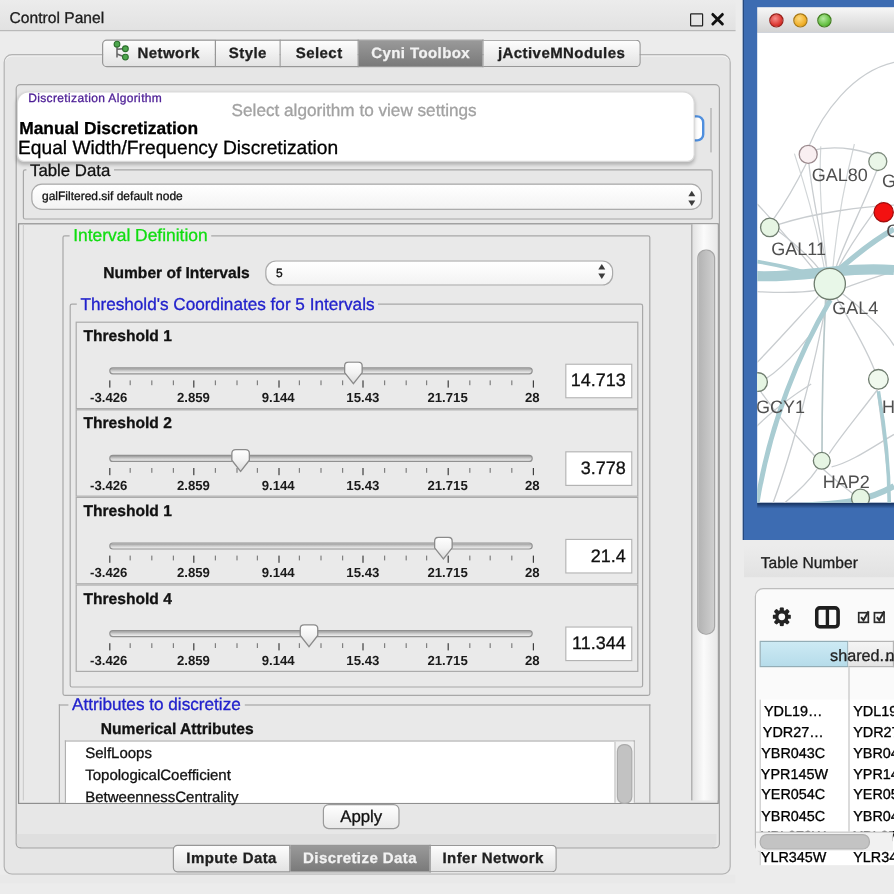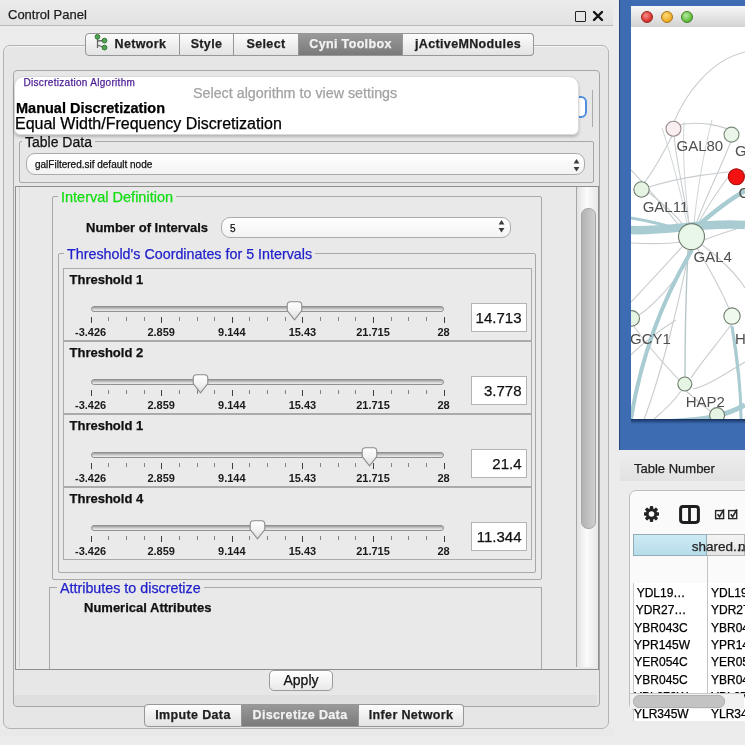--- a/index.html
+++ b/index.html
@@ -293,20 +293,27 @@
           </linearGradient>
         </defs>
         <path d="M4.5 0.7 H12.5 Q15.8 0.7 15.8 4 V9.5 L8.5 18.8 L1.2 9.5 V4 Q1.2 0.7 4.5 0.7 Z" fill="url(#g3)" stroke="#8b8b8b" stroke-width="1.1"></path>
       </svg>
       <div class="tfield">11.344</div>
     </div>
 
   <div class="abs" style="left:49px;top:587px;width:491px;height:81px;border:1px solid #a8a8a8;border-bottom:none;"></div>
   <div class="abs gtitle" style="left:57px;top:581px;color:#2222cc;background:#e9e9e9;font-size:14.3px;">Attributes to discretize</div>
   <div class="abs" style="left:56px;top:600px;font-size:13px;font-weight:bold;color:#111;padding-left:28px;">Numerical Attributes</div>
+  <div class="abs" style="left:54px;top:617px;width:473px;height:51px;background:#fff;border:1px solid #b0b0b0;border-bottom:none;font-size:12.5px;color:#111;">
+    <div style="position:absolute;left:16px;top:2.5px;">SelfLoops</div>
+    <div style="position:absolute;left:16px;top:20.5px;">TopologicalCoefficient</div>
+    <div style="position:absolute;left:16px;top:39px;">BetweennessCentrality</div>
+    <div style="position:absolute;right:0;top:0;width:15px;height:51px;background:#f0f0f0;border-left:1px solid #c6c6c6;"></div>
+    <div style="position:absolute;right:1.5px;top:2px;width:11px;height:48px;border-radius:6px;background:#c2c2c2;border:1px solid #ababab;"></div>
+  </div>
 
   <div class="abs" style="left:269px;top:670px;width:64px;height:21px;box-sizing:border-box;border:1px solid #9b9b9b;border-radius:5px;
        background:linear-gradient(#ffffff,#e9e9e9);font-size:14px;color:#111;text-align:center;line-height:19px;">Apply</div>
 
   <div class="abs" style="left:14px;top:695px;width:583px;height:11px;background:#dfdfdf;border-radius:0 0 4px 4px;"></div>
   <div class="abs" style="left:0;top:729px;width:613px;height:7px;background:#e9e9e9;"></div>
 
   <div id="botsegs" class="abs" style="left:0;top:704px;height:23px;">
     <div class="seg first" style="left:144px;width:98px;">Impute Data</div>
     <div class="seg dark" style="left:242px;width:117px;">Discretize Data</div>

